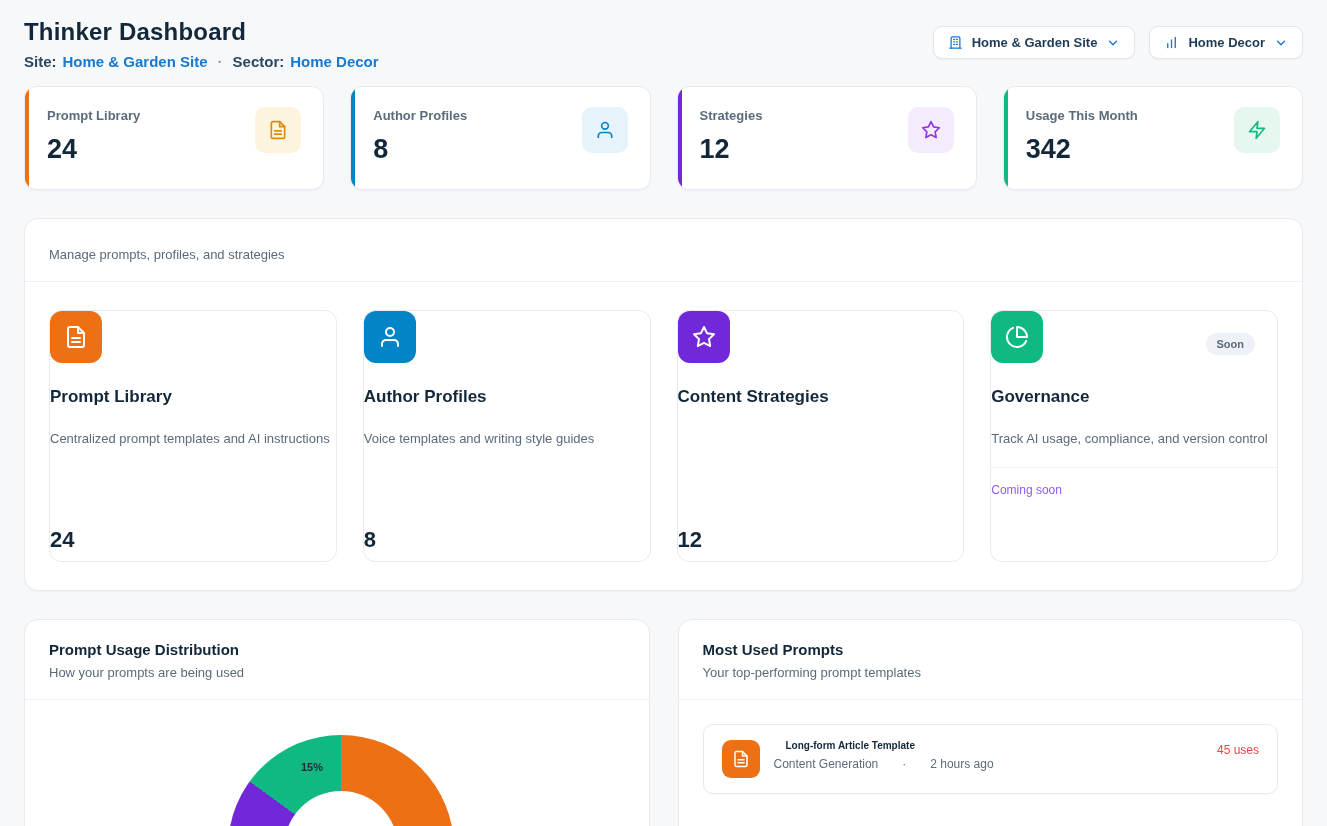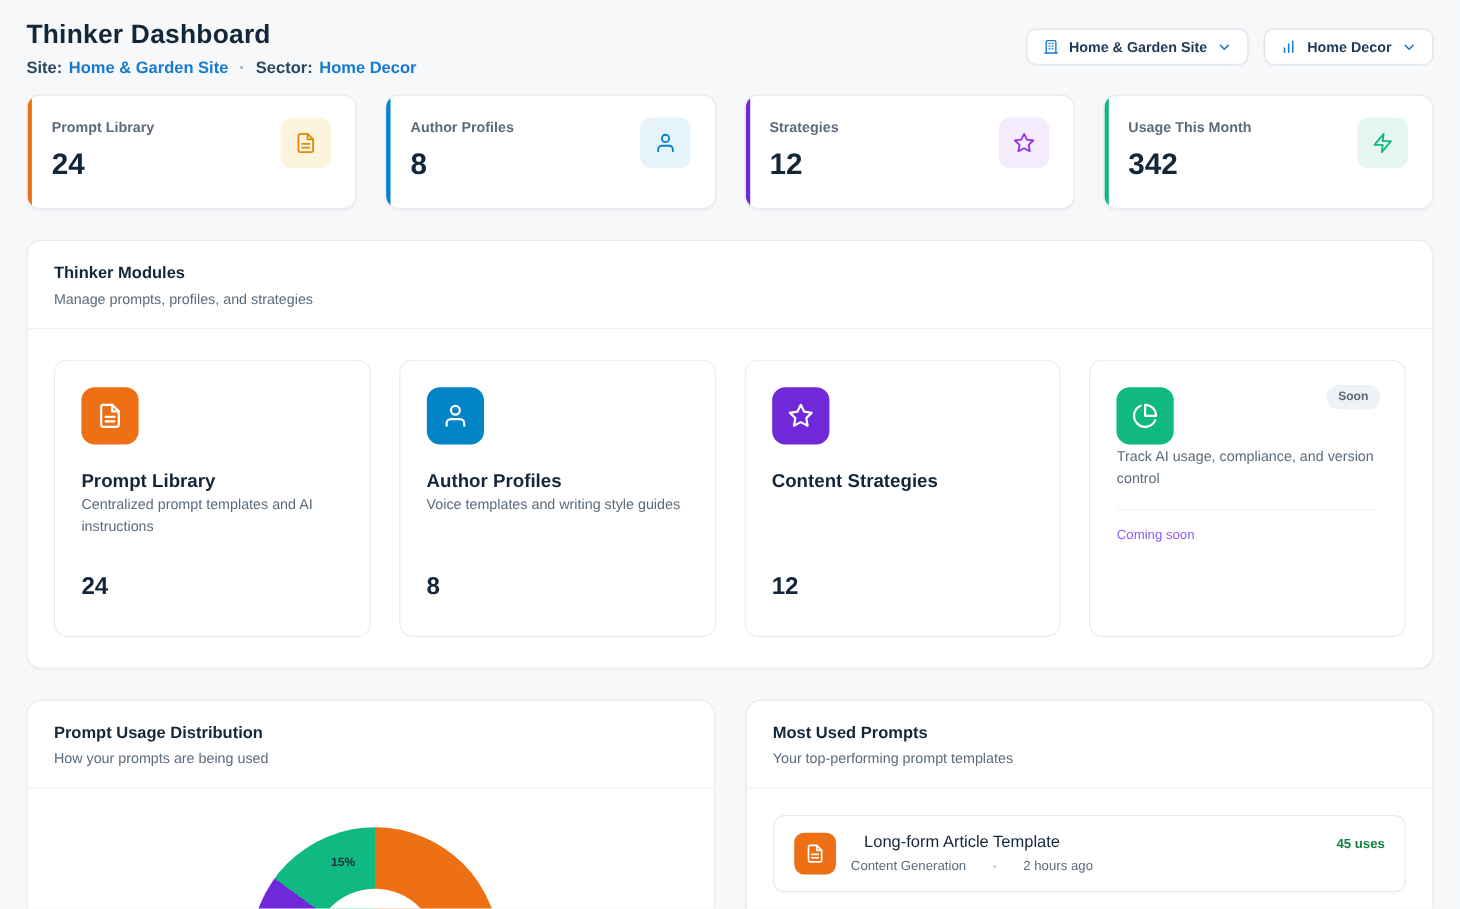--- a/index.html
+++ b/index.html
@@ -43,25 +43,25 @@
   }
 
   
   .modules-card { background: #fff; border: 1px solid #e7ebf0; border-radius: 14px; margin-top: 28px; box-shadow: 0 1px 2px rgba(16,24,40,.04); }
   .section-header { padding: 21px 24px 19px; border-bottom: 1px solid #edf0f4; }
   .section-title { font-size: 15px; font-weight: 800; color: #13273a; }
   .section-subtitle { font-size: 13px; color: #5b6b7b; margin-top: 7px; }
   .modules-grid { display: grid; grid-template-columns: repeat(4, 1fr); gap: 26px; padding: 28px 24px; }
   .module-card {
     position: relative; border: 1px solid #e7ebf0; border-radius: 12px; background: #fff;
-    padding: 24px; height: 252px; display: flex; flex-direction: column; cursor: pointer;
+    height: 252px; display: flex; flex-direction: column; cursor: pointer;
   }
   .module-icon { width: 52px; height: 52px; border-radius: 12px; color: #fff; display: flex; align-items: center; justify-content: center; }
   .module-title { font-size: 17px; font-weight: 800; color: #13273a; margin-top: 24px; }
-  .module-desc { font-size: 13px; color: #5b6b7b; line-height: 1.55; margin-top: 1px; }
+  .module-desc { font-size: 13px; color: #5b6b7b; line-height: 1.55; margin-top: 22px; }
   .module-value { font-size: 22px; font-weight: 800; color: #13273a; margin-top: auto; padding-bottom: 8px; }
   .soon-badge {
     position: absolute; top: 22px; right: 22px; background: #eef1f5; color: #5b6b7b;
     font-size: 11px; font-weight: 700; padding: 5px 11px; border-radius: 999px;
   }
   .gov-footer { margin-top: 18px; border-top: 1px solid #edf0f4; padding-top: 15px; font-size: 12px; color: #8b5cf6; }
 
   
   .bottom-row { display: flex; gap: 28px; margin-top: 28px; }
   .panel { flex: 1; background: #fff; border: 1px solid #e7ebf0; border-radius: 14px; height: 430px; box-shadow: 0 1px 2px rgba(16,24,40,.04); }
@@ -75,23 +75,23 @@
   }
   .donut-label { position: absolute; left: 73px; top: 26px; font-size: 11px; font-weight: 700; color: #1e2d3d; }
 
   .prompt-item {
     margin: 24px; border: 1px solid #e7ebf0; border-radius: 10px; background: #fff;
     padding: 15px 18px; display: flex; gap: 14px; cursor: pointer;
     box-shadow: 0 1px 2px rgba(16,24,40,.03);
   }
   .prompt-ic { width: 38px; height: 38px; border-radius: 9px; display: flex; align-items: center; justify-content: center; color: #fff; flex: none; }
   .prompt-text { display: flex; flex-direction: column; gap: 6px; }
-  .prompt-title { font-size: 15px; font-weight: 400; color: #13273a; padding-left: 12px; }
+  .prompt-title { font-size: 10px; font-weight: 700; color: #13273a; padding-left: 12px; }
   .prompt-meta { font-size: 12px; color: #5b6b7b; display: flex; gap: 24px; align-items: center; }
-  .prompt-uses { margin-left: auto; font-size: 12px; font-weight: 700; color: #15803d; padding-top: 3px; }
+  .prompt-uses { margin-left: auto; font-size: 12px; font-weight: 400; color: #ef4444; padding-top: 3px; }
 
   
   .b-orange { background: #ed7014; } .s-orange { background: #fdf4de; color: #e08a0c; }
   .b-blue   { background: #0284c7; } .s-blue   { background: #e7f3fa; color: #0284c7; }
   .b-purple { background: #7028d8; } .s-purple { background: #f4ecfc; color: #9333ea; }
   .b-green  { background: #10b981; } .s-green  { background: #e6f7ef; color: #10b981; }
 </style>
 </head>
 <body>
 
@@ -189,21 +189,20 @@
       <div class="stat-icon s-green">
         <svg width="20" height="20" viewBox="0 0 24 24" fill="none" stroke="currentColor" stroke-width="2" stroke-linecap="round" stroke-linejoin="round">
             <polygon points="13 2 3 14 12 14 11 22 21 10 12 10 13 2"></polygon>
           </svg>
       </div>
     </div>
   </section>
 
   <section class="modules-card">
     <div class="section-header">
-      <div class="section-title">Thinker Modules</div>
       <div class="section-subtitle">Manage prompts, profiles, and strategies</div>
     </div>
     <div class="modules-grid">
 
       <div class="module-card">
         <div class="module-icon b-orange">
           <svg width="24" height="24" viewBox="0 0 24 24" fill="none" stroke="currentColor" stroke-width="2" stroke-linecap="round" stroke-linejoin="round">
               <path d="M14 2H6a2 2 0 0 0-2 2v16a2 2 0 0 0 2 2h12a2 2 0 0 0 2-2V8z"></path>
               <polyline points="14 2 14 8 20 8"></polyline>
               <line x1="16" y1="13" x2="8" y2="13"></line>
@@ -238,20 +237,21 @@
       </div>
 
       <div class="module-card">
         <span class="soon-badge">Soon</span>
         <div class="module-icon b-green">
           <svg width="24" height="24" viewBox="0 0 24 24" fill="none" stroke="currentColor" stroke-width="2" stroke-linecap="round" stroke-linejoin="round">
               <path d="M21.21 15.89A10 10 0 1 1 8 2.83"></path>
               <path d="M22 12A10 10 0 0 0 12 2v10z"></path>
             </svg>
         </div>
+        <h3 class="module-title">Governance</h3>
         <p class="module-desc">Track AI usage, compliance, and version control</p>
         <div class="gov-footer">Coming soon</div>
       </div>
 
     </div>
   </section>
 
   <section class="bottom-row">
 
     <div class="panel">

